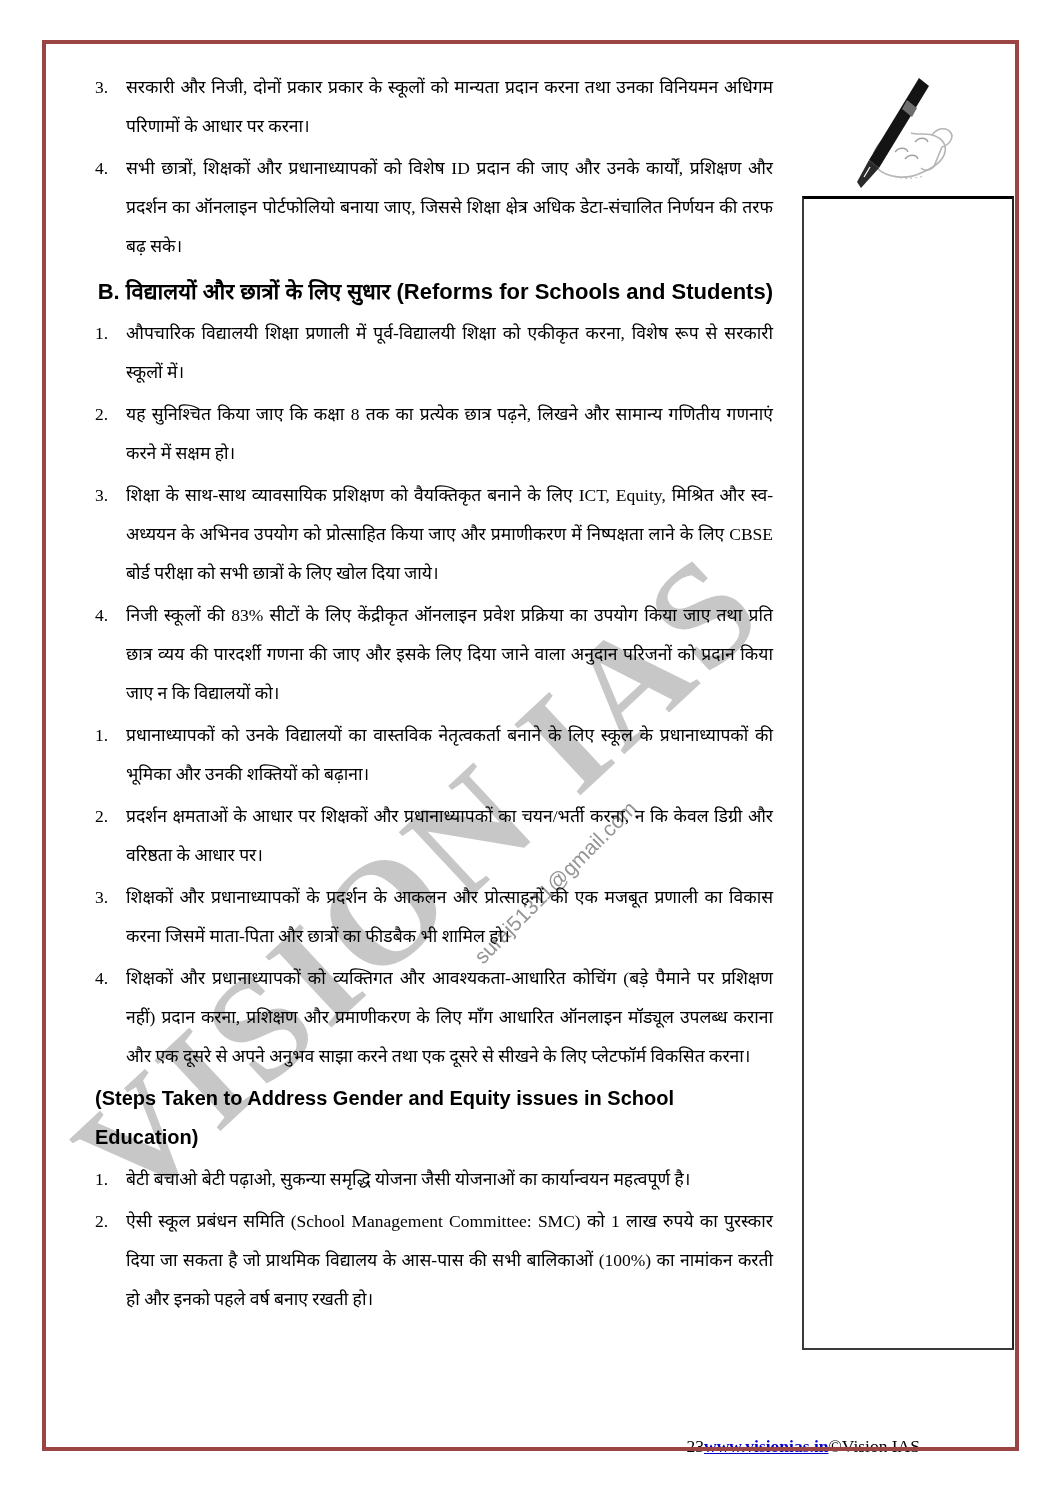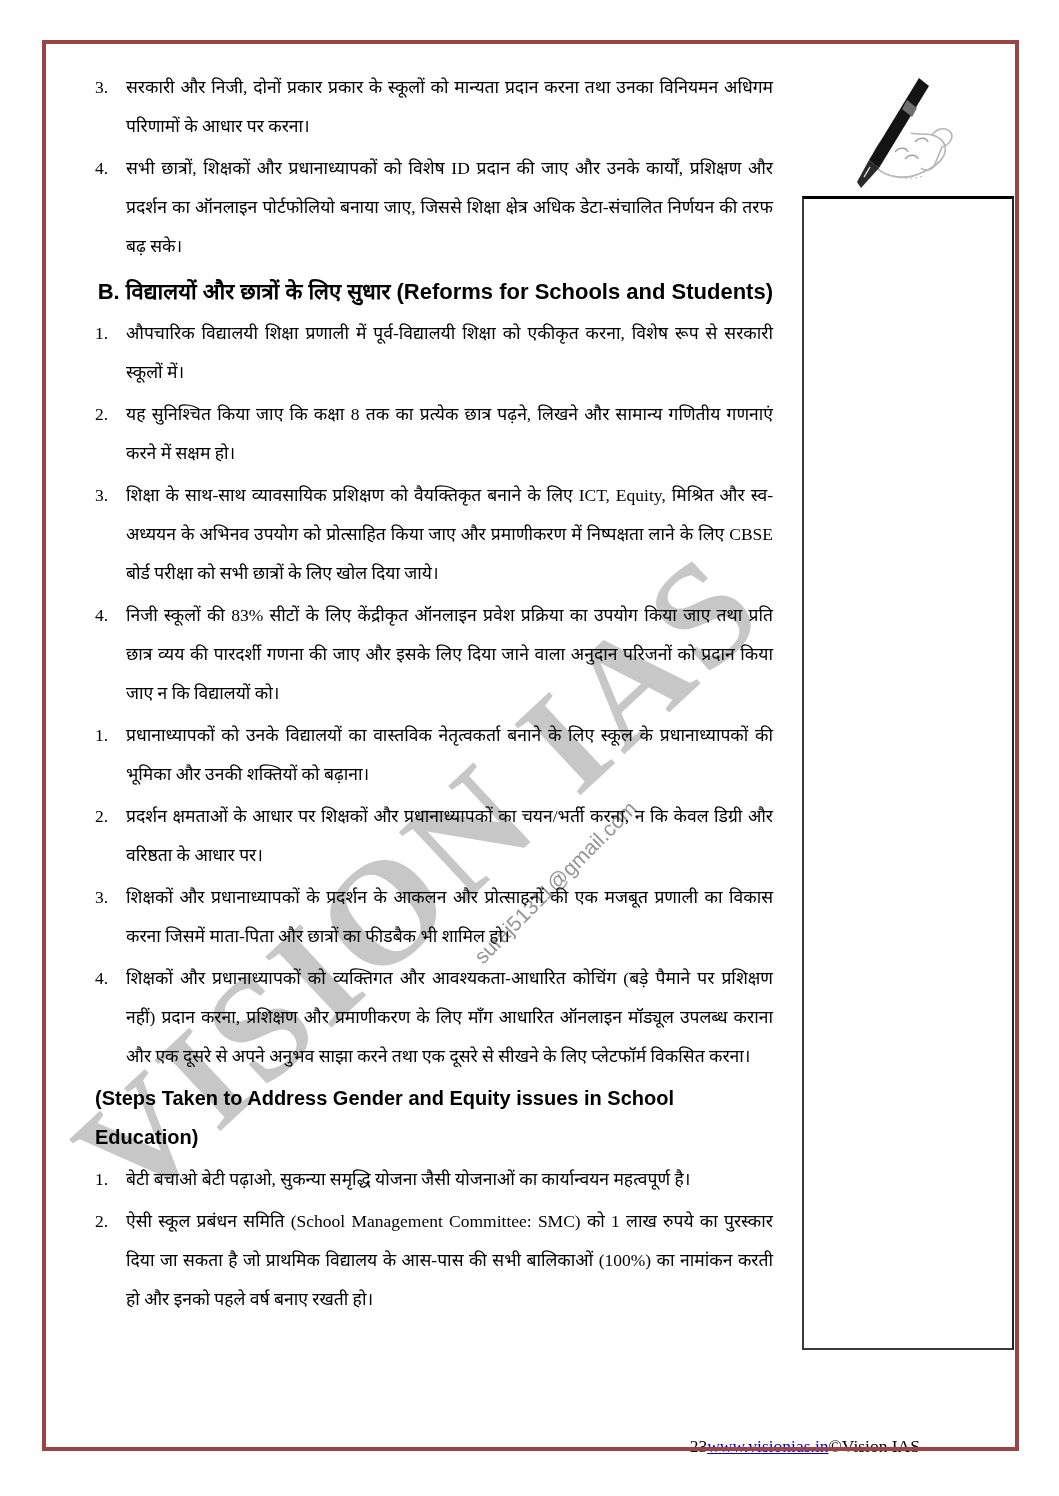--- a/index.html
+++ b/index.html
@@ -46,21 +46,21 @@
   .subheading{
     font-family:"Liberation Sans", sans-serif;font-weight:bold;font-size:20px;
     line-height:39px;margin:2px 0 3px 0;
   }
   .footer{
     position:absolute;left:95px;top:1392px;width:825px;z-index:2;
     display:flex;justify-content:flex-end;align-items:baseline;
     font-size:17.5px;color:#000;margin-top:44px;
   }
   .footer a{
-    color:#0000cc;font-weight:normal;text-decoration:underline;cursor:pointer;
+    color:#0000cc;font-weight:bold;text-decoration:underline;cursor:pointer;
   }
 </style>
 </head>
 <body>
 
 <div>
 
   <div class="watermark">VISION IAS</div>
   <div class="watermark-email">suraj51311@gmail.com</div>
 

